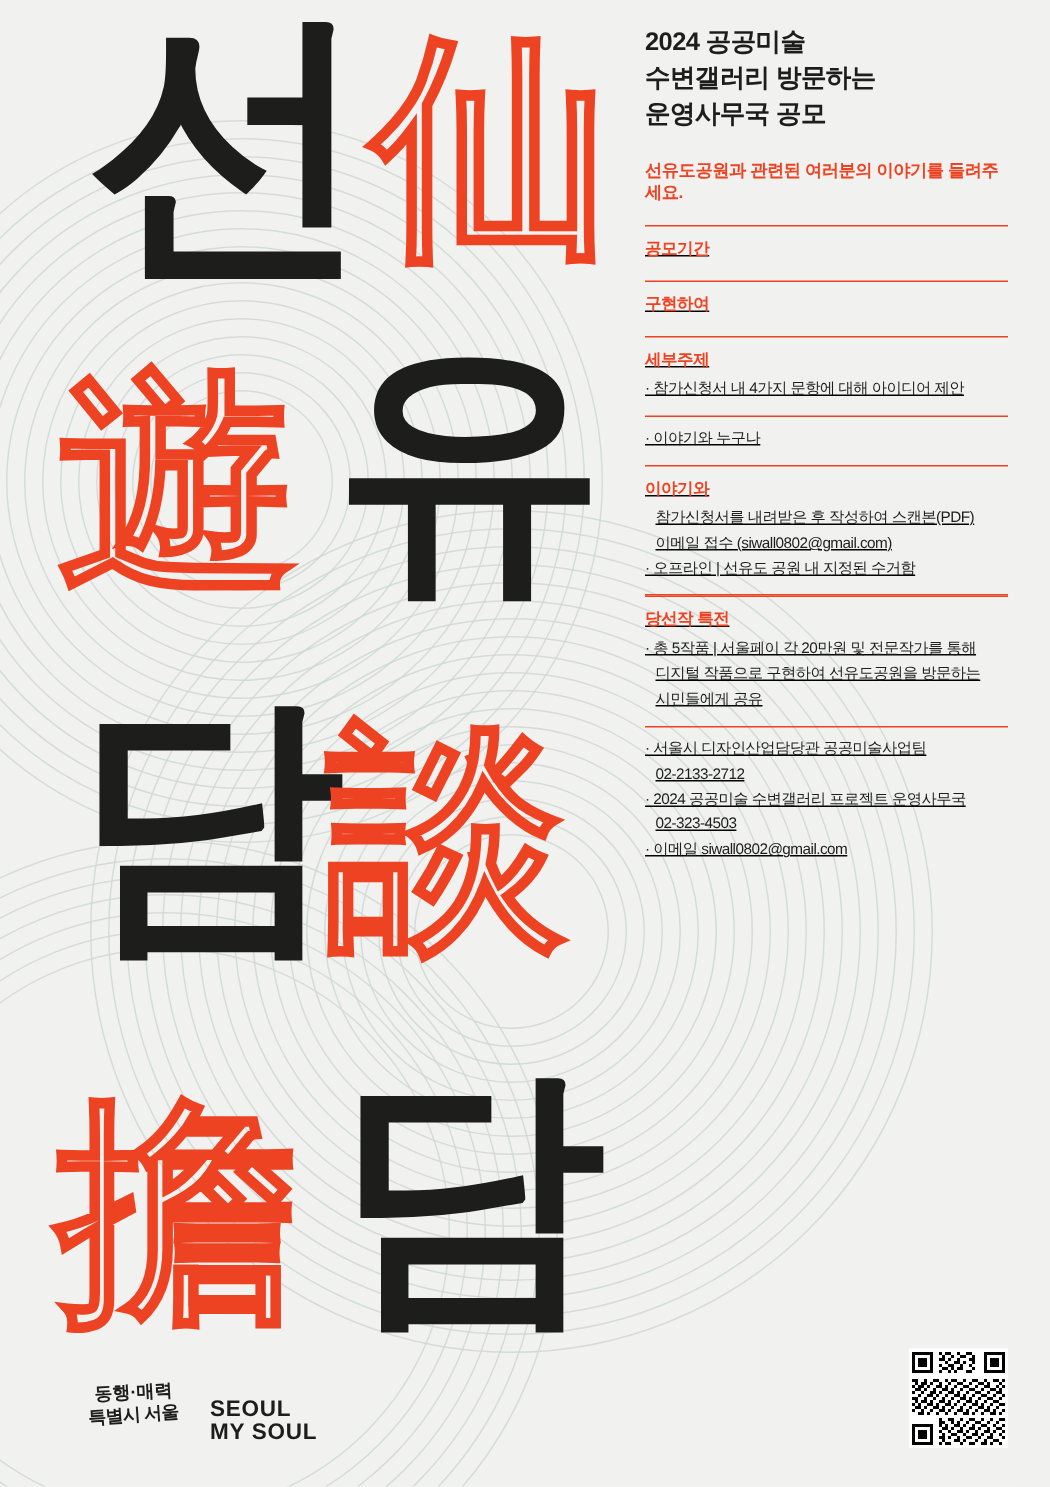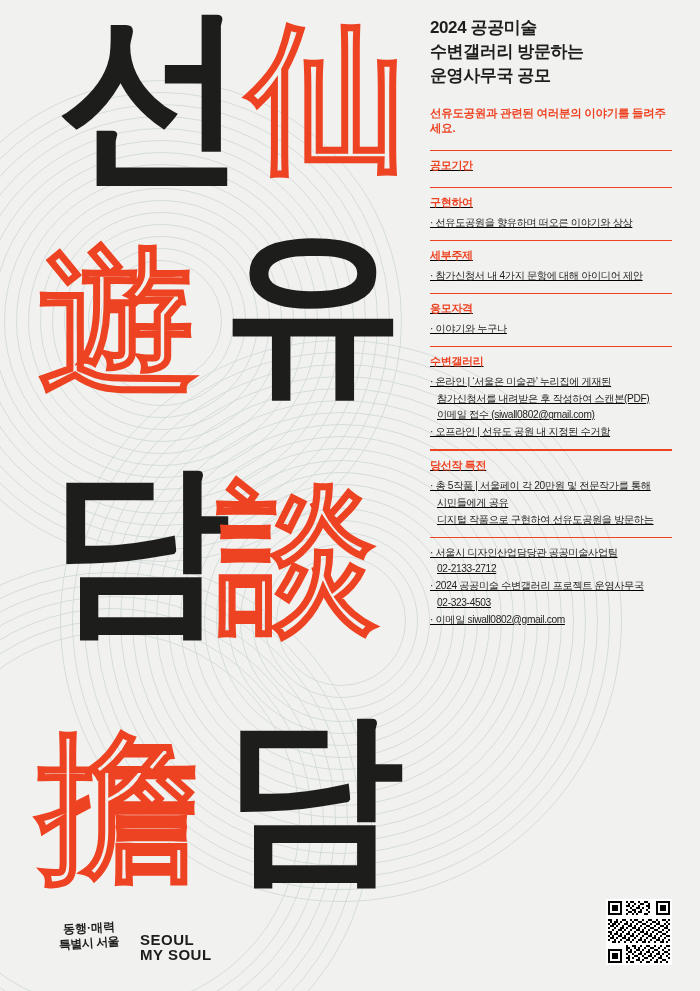--- a/index.html
+++ b/index.html
@@ -225,52 +225,49 @@
     <p class="lede">선유도공원과 관련된 여러분의 이야기를 들려주세요.</p>
 
     <hr class="divider">
     <div class="section">
       <h3>공모기간</h3>
     </div>
 
     <hr class="divider">
     <div class="section">
       <h3>구현하여</h3>
-      <p>· 선유도공원을 향유하며 떠오른 이야기와 상상</p>
     </div>
 
     <hr class="divider">
     <div class="section">
       <h3>세부주제</h3>
       <p>· 참가신청서 내 4가지 문항에 대해 아이디어 제안</p>
     </div>
 
     <hr class="divider">
     <div class="section">
-      <h3>응모자격</h3>
       <p>· 이야기와 누구나</p>
     </div>
 
     <hr class="divider">
     <div class="section">
-      <h3>수변갤러리</h3>
-      <p>· 온라인 | ‘서울은 미술관’ 누리집에 게재된</p>
+      <h3>이야기와</h3>
       <p class="ind">참가신청서를 내려받은 후 작성하여 스캔본(PDF)</p>
       <p class="ind">이메일 접수 (siwall0802@gmail.com)</p>
       <p>· 오프라인 | 선유도 공원 내 지정된 수거함</p>
     </div>
 
     <hr class="divider">
 
     <hr class="divider">
     <div class="section">
       <h3>당선작 특전</h3>
       <p>· 총 5작품 | 서울페이 각 20만원 및 전문작가를 통해</p>
+      <p class="ind">디지털 작품으로 구현하여 선유도공원을 방문하는</p>
       <p class="ind">시민들에게 공유</p>
-      <p class="ind">디지털 작품으로 구현하여 선유도공원을 방문하는</p>
     </div>
 
     <hr class="divider">
     <div class="section">
       <p>· 서울시 디자인산업담당관 공공미술사업팀</p>
       <p class="ind">02-2133-2712</p>
       <p>· 2024 공공미술 수변갤러리 프로젝트 운영사무국</p>
       <p class="ind">02-323-4503</p>
       <p>· 이메일 siwall0802@gmail.com</p>
     </div>

